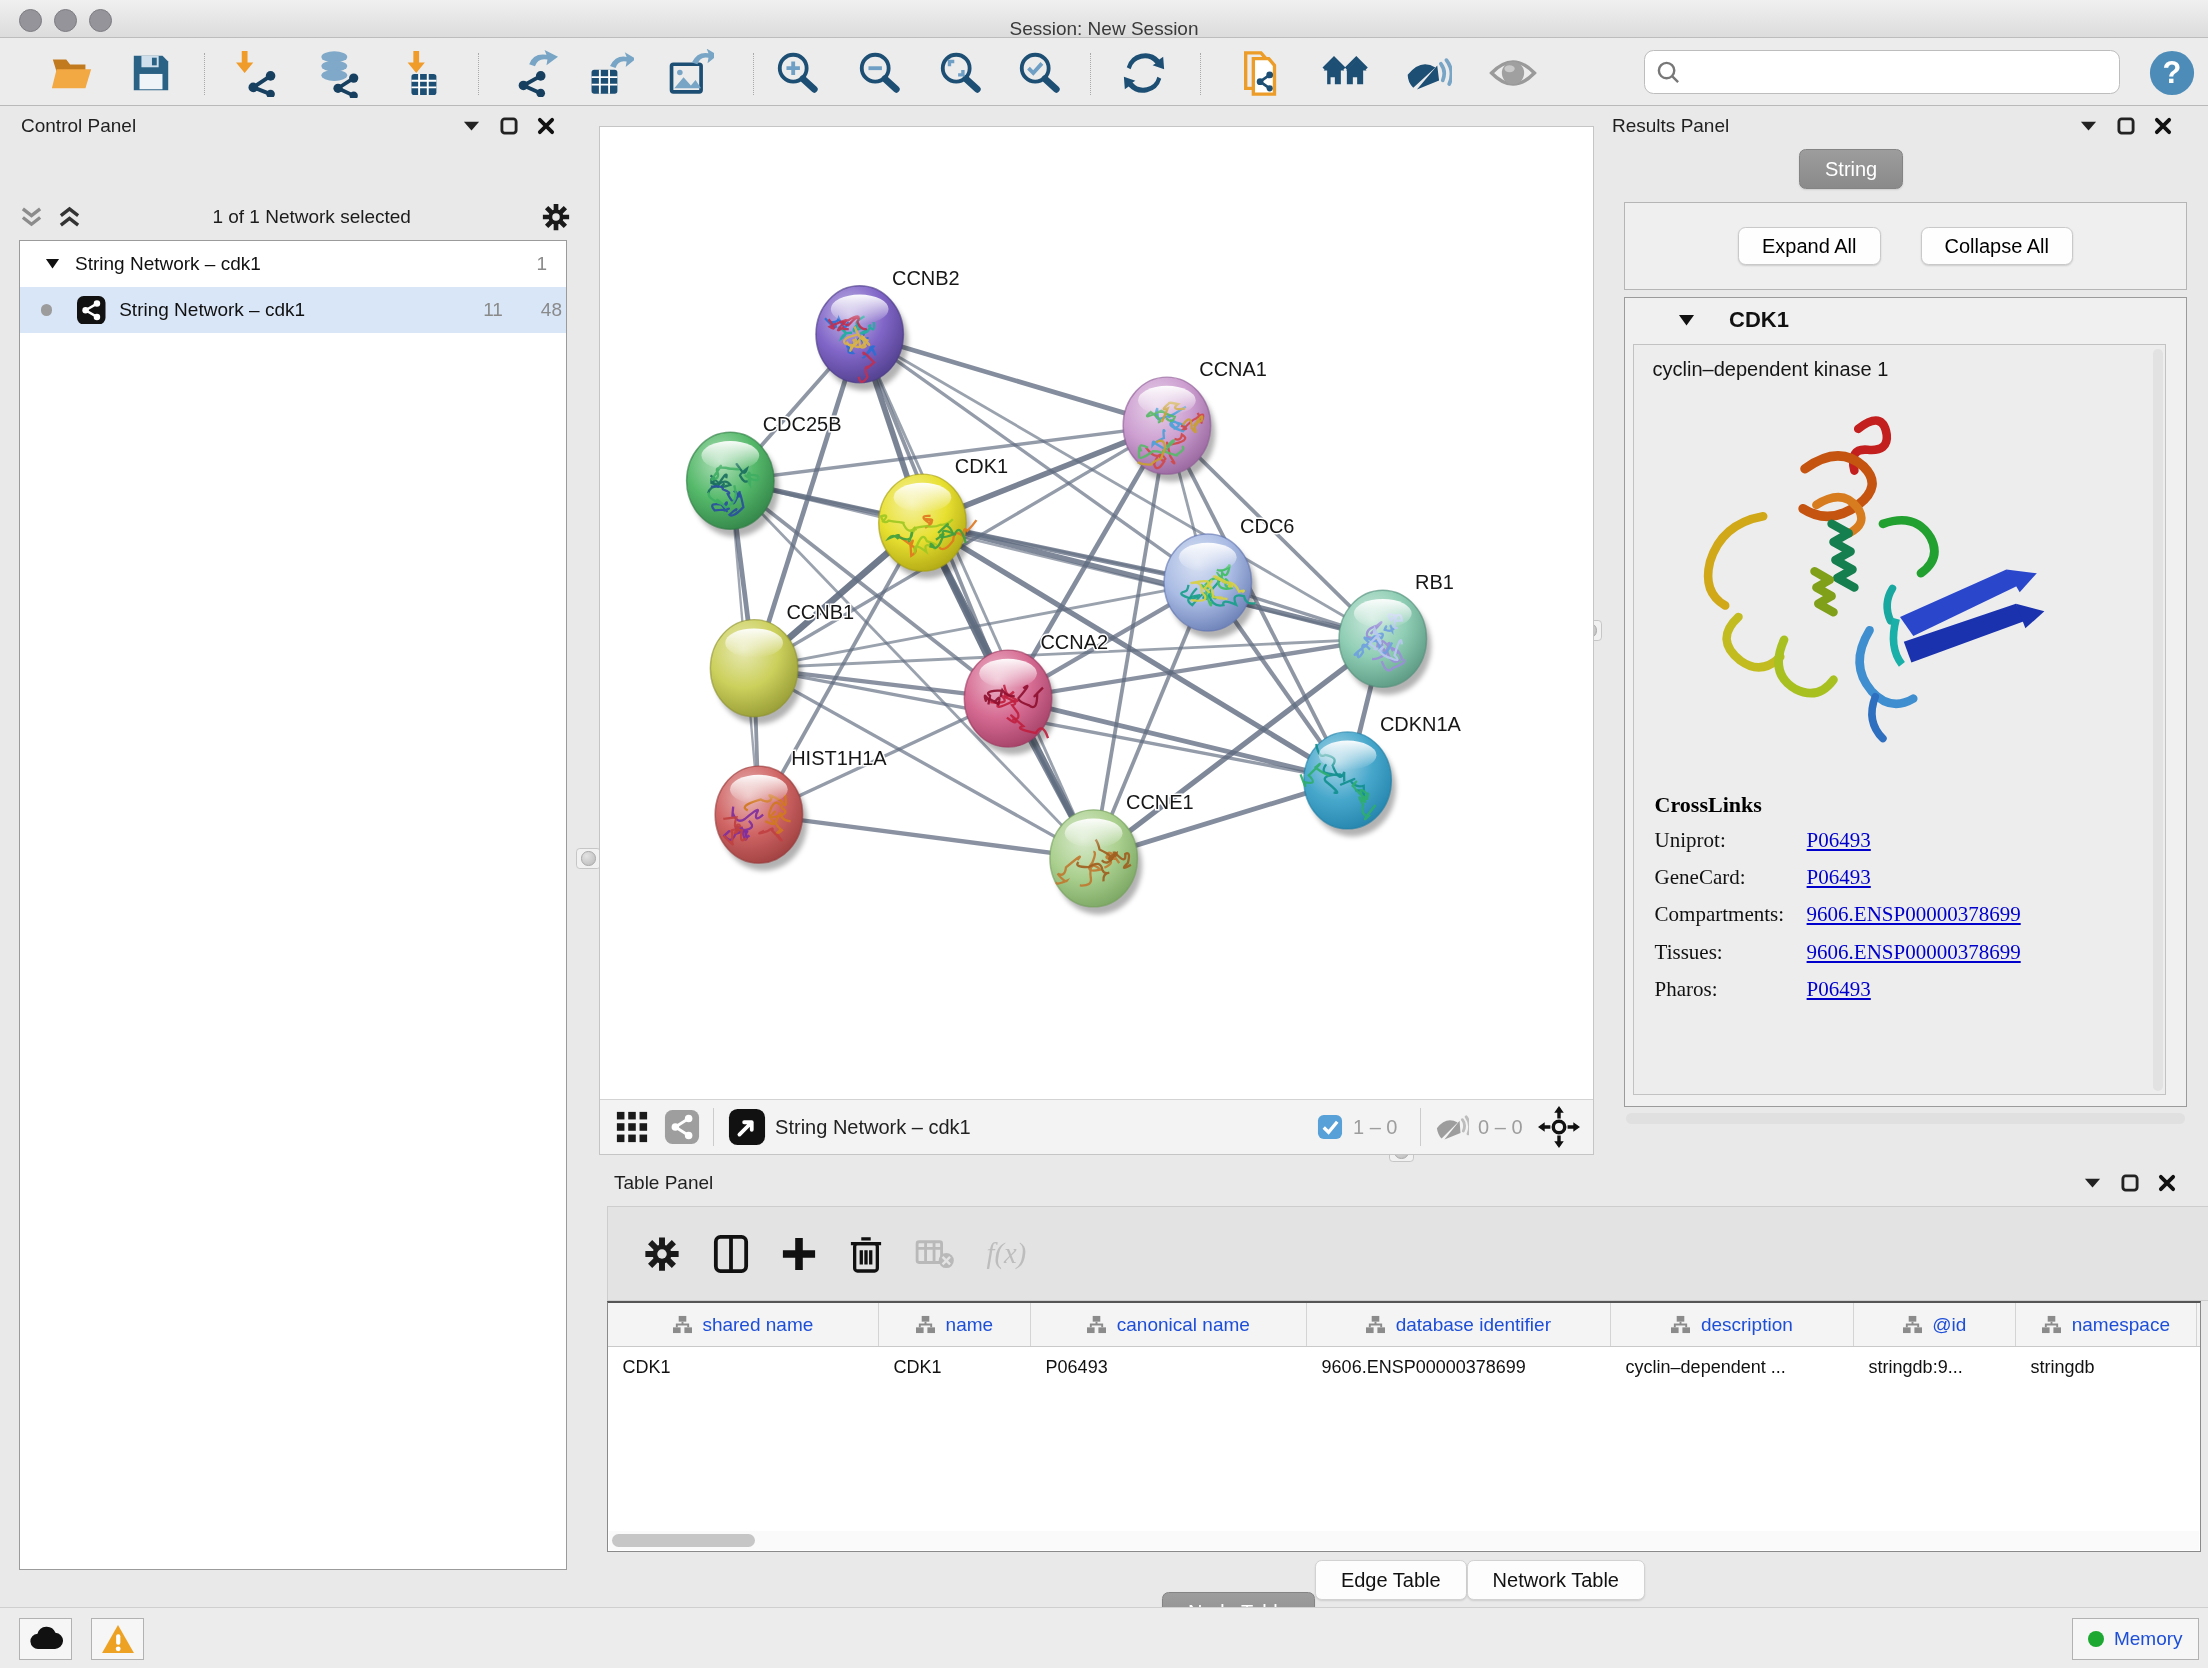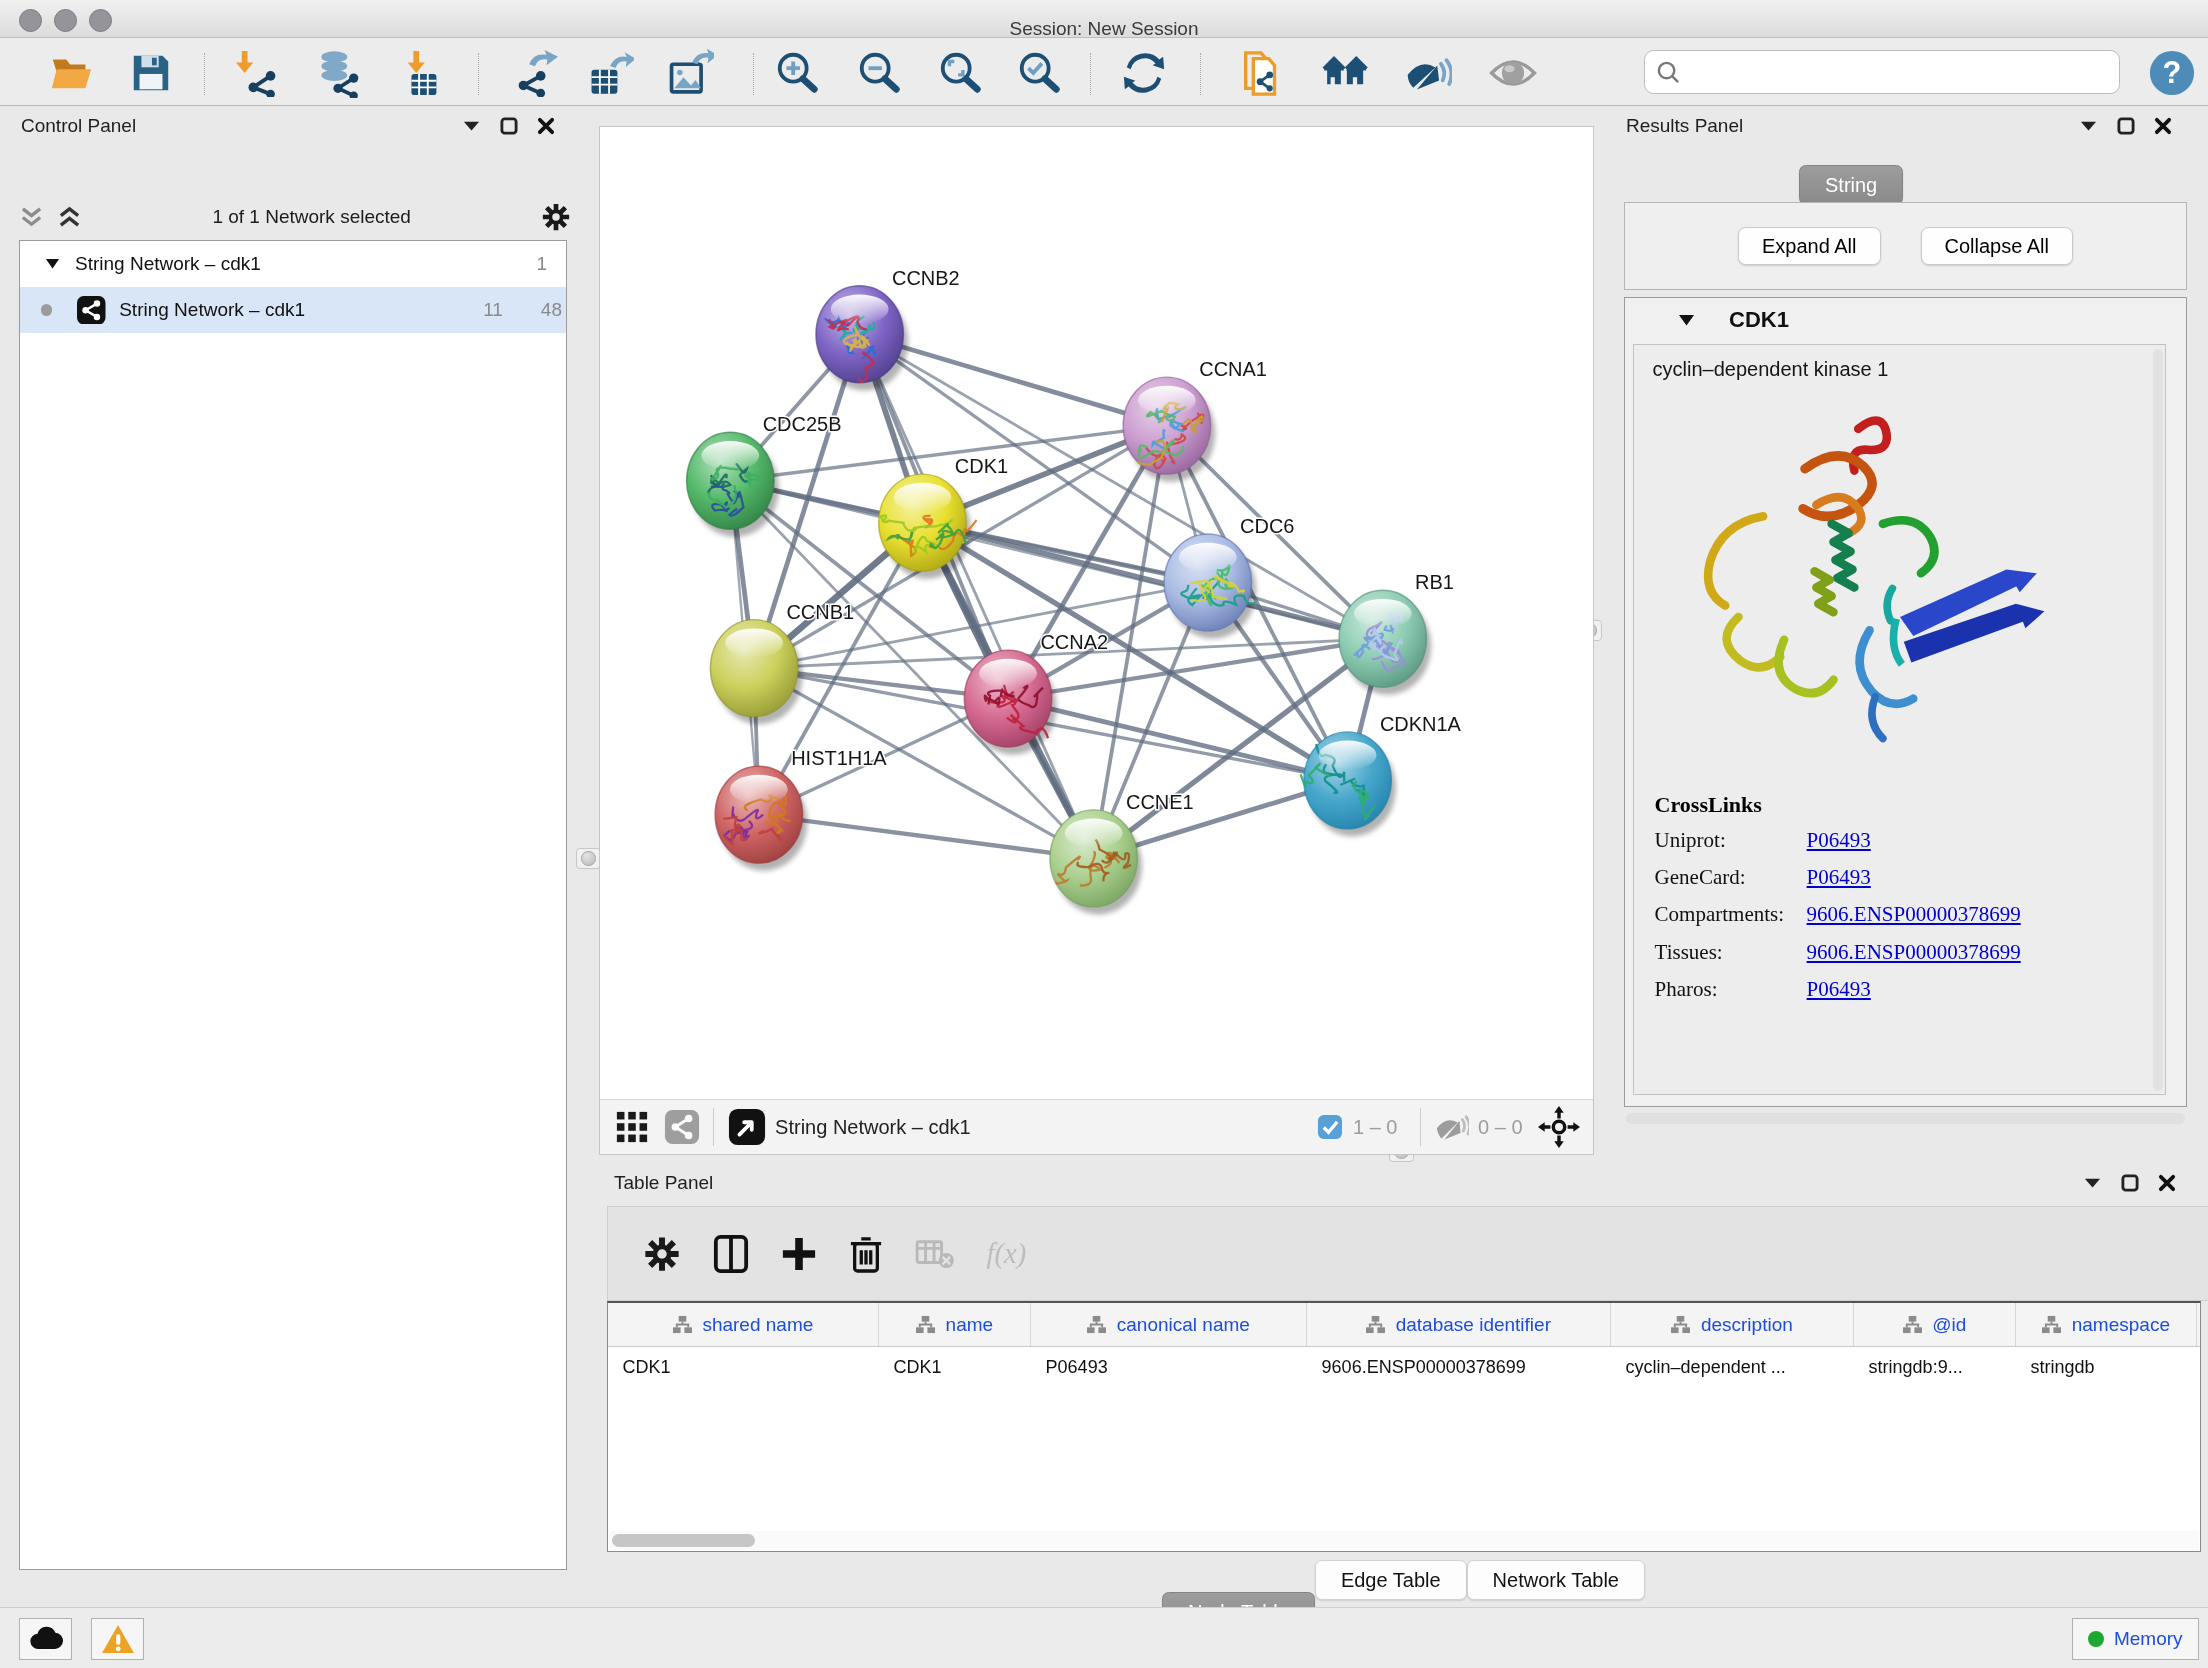--- a/index.html
+++ b/index.html
@@ -53,21 +53,21 @@
   #canvas-toolbar { position:absolute; left:0; bottom:0; width:100%; height:55px;
     background:#f3f3f3; border-top:1px solid #d3d3d3; display:flex; align-items:center; }
   .ct-sep { width:0; height:38px; border-left:1px solid #cccccc; margin:0 13.3px; }
   #canvas-net-title { font-size:20px; color:#222; margin-left:9.5px; }
   .ct-count { font-size:20px; color:#9d9d9d; margin:0 9.5px; }
   .node-label { font-size:21px; fill:#161616; stroke:#ffffff; stroke-width:3px;
     paint-order:stroke; font-family:"Liberation Sans",sans-serif; }
 
   
   #results-panel { left:1609px; top:107px; width:599px; height:1499px; background:#e9e9e9; }
-  #rp-tab { left:190px; top:58px; }
+  #rp-tab { left:190px; top:42px; }
   #rp-outer { left:15px; top:95px; width:563px; height:88px; background:#efefef;
     border:1px solid #b5b5b5; display:flex; align-items:center; justify-content:center; gap:40px; }
   .rp-btn { height:38px; padding:0 23px; background:#fefefe; border:1px solid #c9c9c9;
     border-radius:7.6px; font-size:20px; display:flex; align-items:center;
     box-shadow:0 1px 1.9px rgba(0,0,0,.15); }
   #rp-entry { left:15px; top:190px; width:563px; height:810px; background:#f0f0f0;
     border:1.9px solid #9b9b9b; }
   #rp-entry-head { height:44px; display:flex; align-items:center; }
   #rp-gene { font-size:22px; font-weight:bold; color:#111; margin-left:34px; }
   #rp-entry-body { position:absolute; left:7.6px; top:46px; width:533px; height:751px;
@@ -683,21 +683,21 @@
             <circle cx="22" cy="22" r="6" fill="none"></circle>
             <path d="M22 3 v10 M22 31 v10 M3 22 h10 M31 22 h10" fill="none"></path>
             <path d="M22 0 l-5 7 h10 z M22 44 l-5 -7 h10 z M0 22 l7 -5 v10 z M44 22 l-7 -5 v10 z" stroke="none"></path>
           </g>
         </svg>
     </div>
   </div>
 </div>
 
 <div id="results-panel" class="abs">
-  <div class="abs" style="left:17px; top:7.6px">
+  <div class="abs" style="left:3px; top:7.6px">
     <span class="panel-title">Results Panel</span>
   </div>
   <div class="abs panel-btns" style="left:470px; top:9.5px">
     <svg width="19" height="13.3" viewBox="0 0 20 14">
         <path d="M2 3 h16 l-8 9 z" fill="#222"></path>
       </svg>
     <svg width="18" height="18" viewBox="0 0 19 19">
         <rect x="2" y="2" width="15" height="15" rx="3" fill="none" stroke="#222" stroke-width="3"></rect>
       </svg>
     <svg width="18" height="18" viewBox="0 0 19 19">

